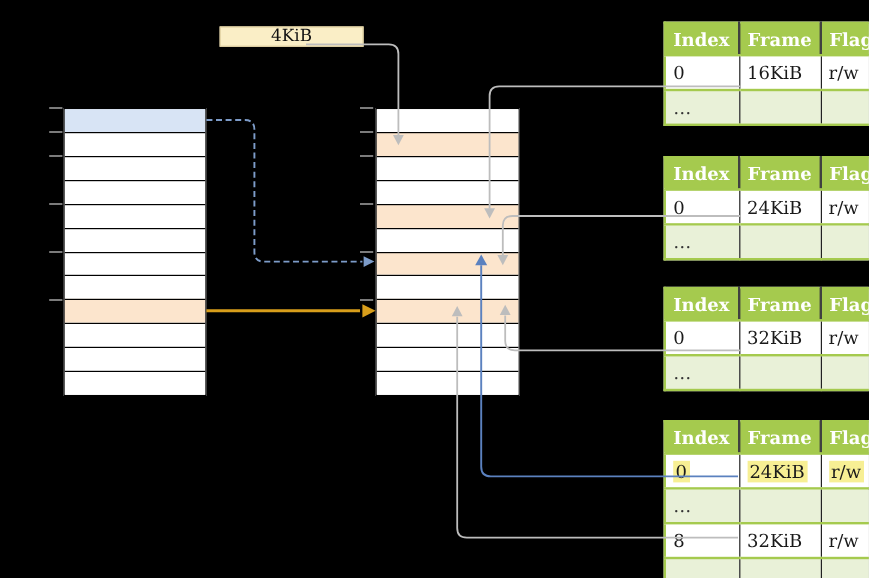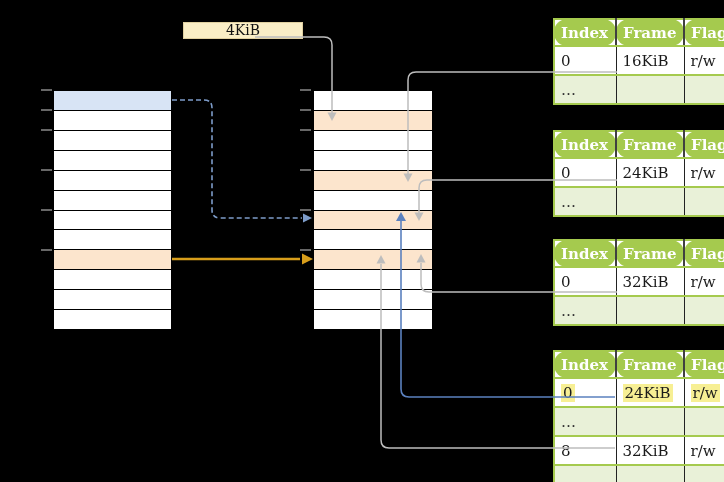--- a/index.html
+++ b/index.html
@@ -47,21 +47,20 @@
     table-layout: fixed;
     border: 2px solid #a5ca4e;
     background: #fff;
     font-size: 15px;
   }
   .ptable th {
     background: #a5ca4e; color: #fff;
     font-weight: bold; text-align: left;
     height: 25px; padding: 0 0 0 6px;
     border-bottom: 2px solid #a5ca4e;
-    border-radius: 13px;
   }
   .ptable th + th { border-left: 2px solid #404040; }
   .ptable td {
     height: 27px; padding: 0 0 0 6px;
     color: #1a1a1a; background: #fff;
     overflow: hidden; white-space: nowrap;
   }
   .ptable td + td { border-left: 1px solid #222; }
   .ptable tbody tr + tr td { border-top: 2px solid #a5ca4e; }
   .ptable tr.shaded td { background: #e9f1d8; color: #333; }

